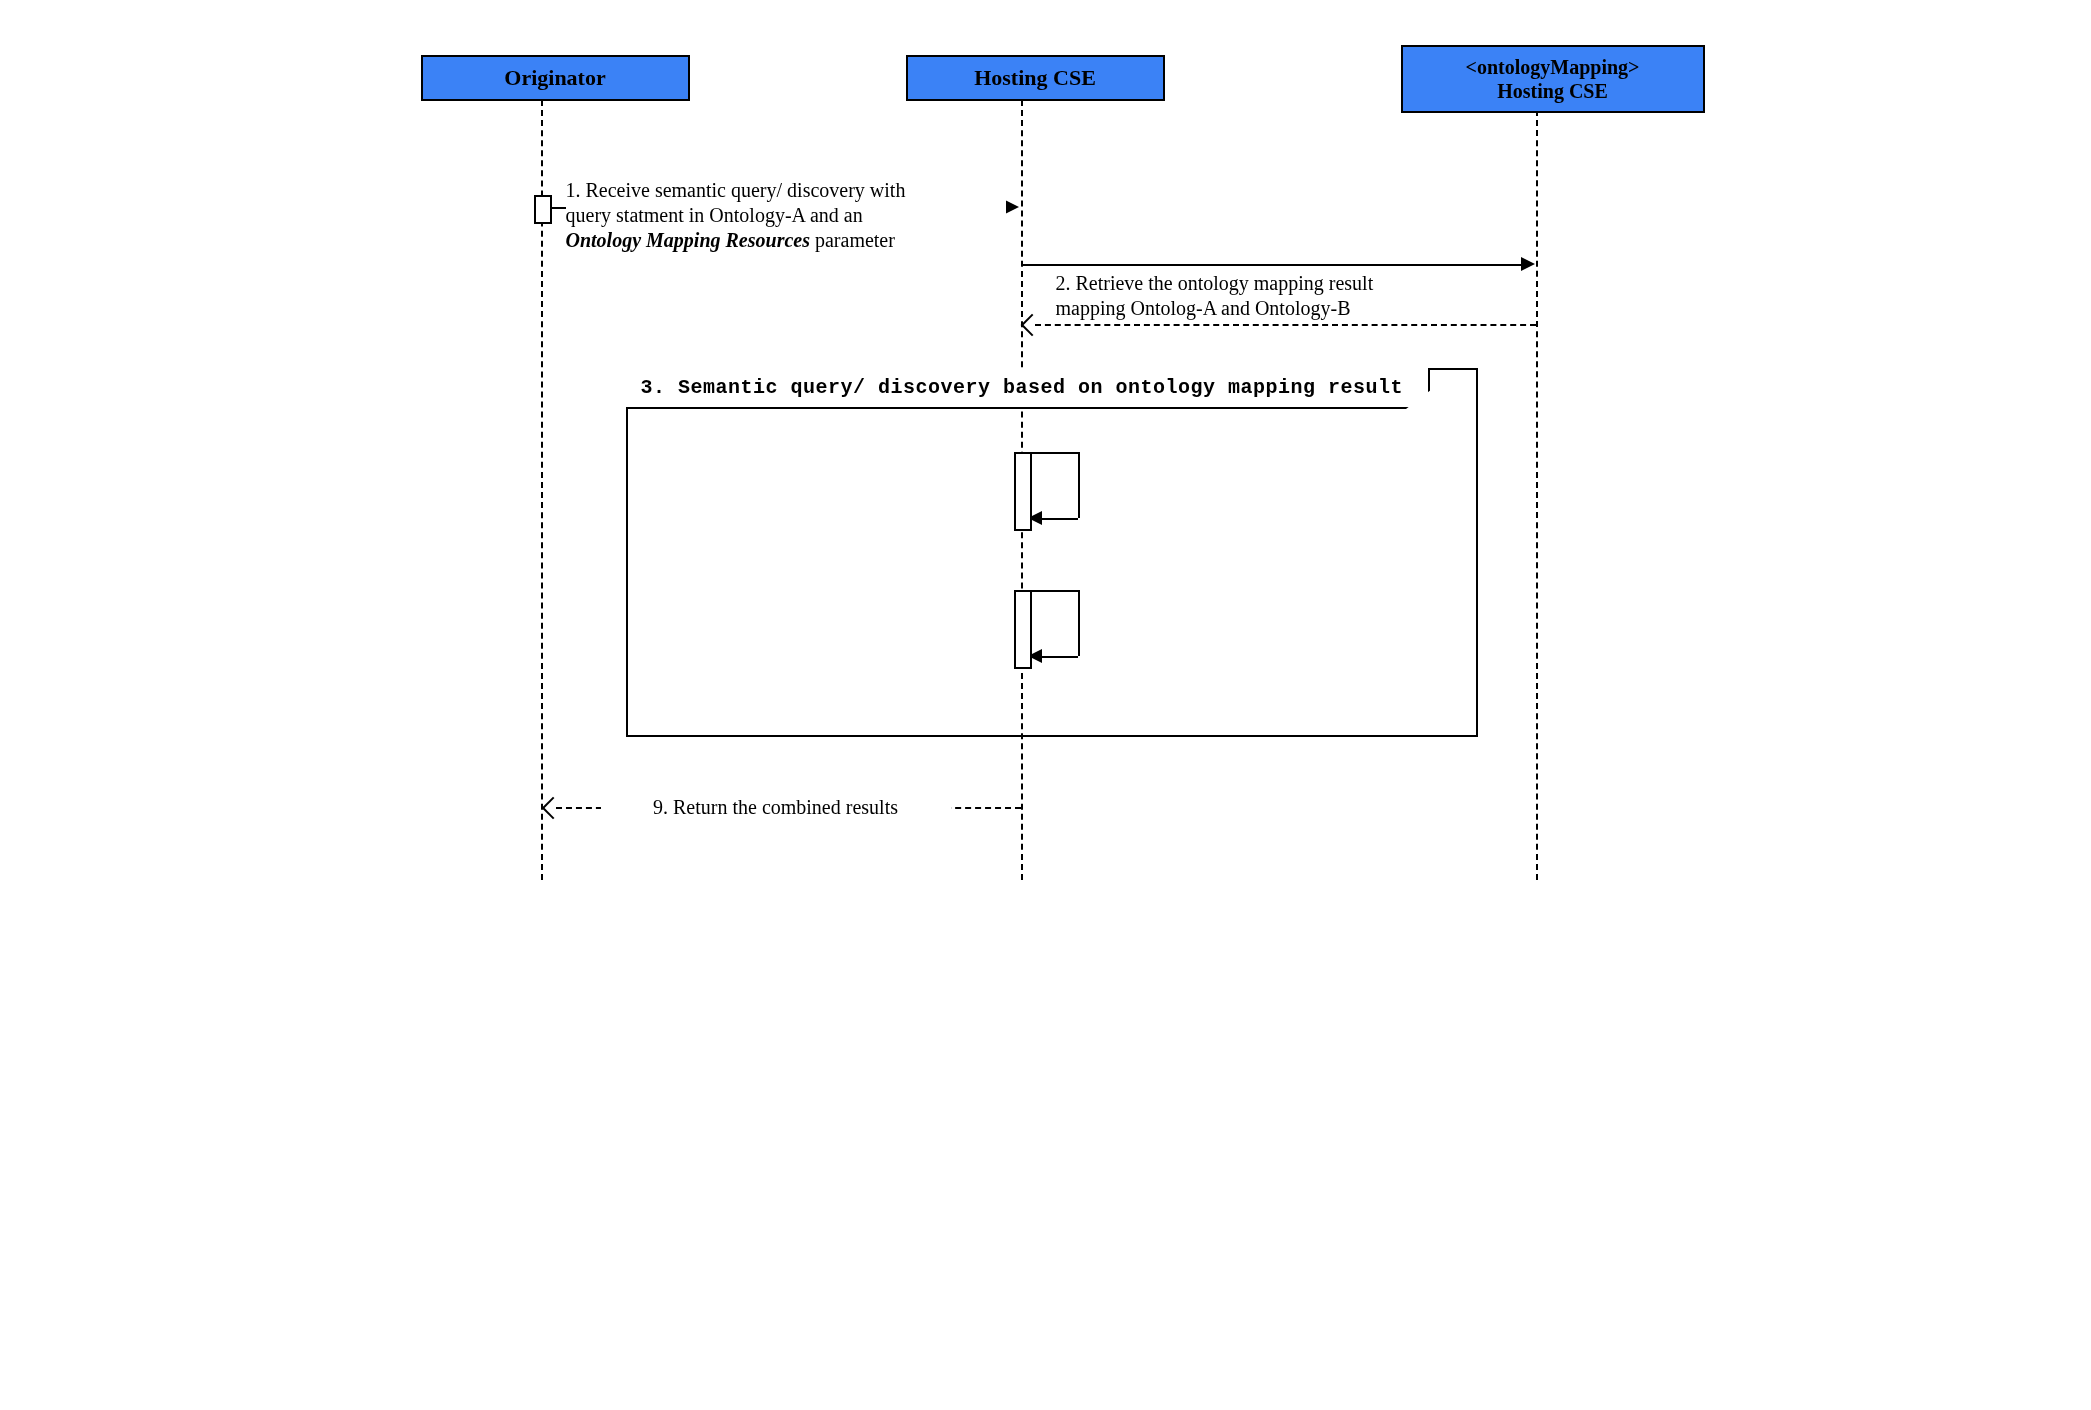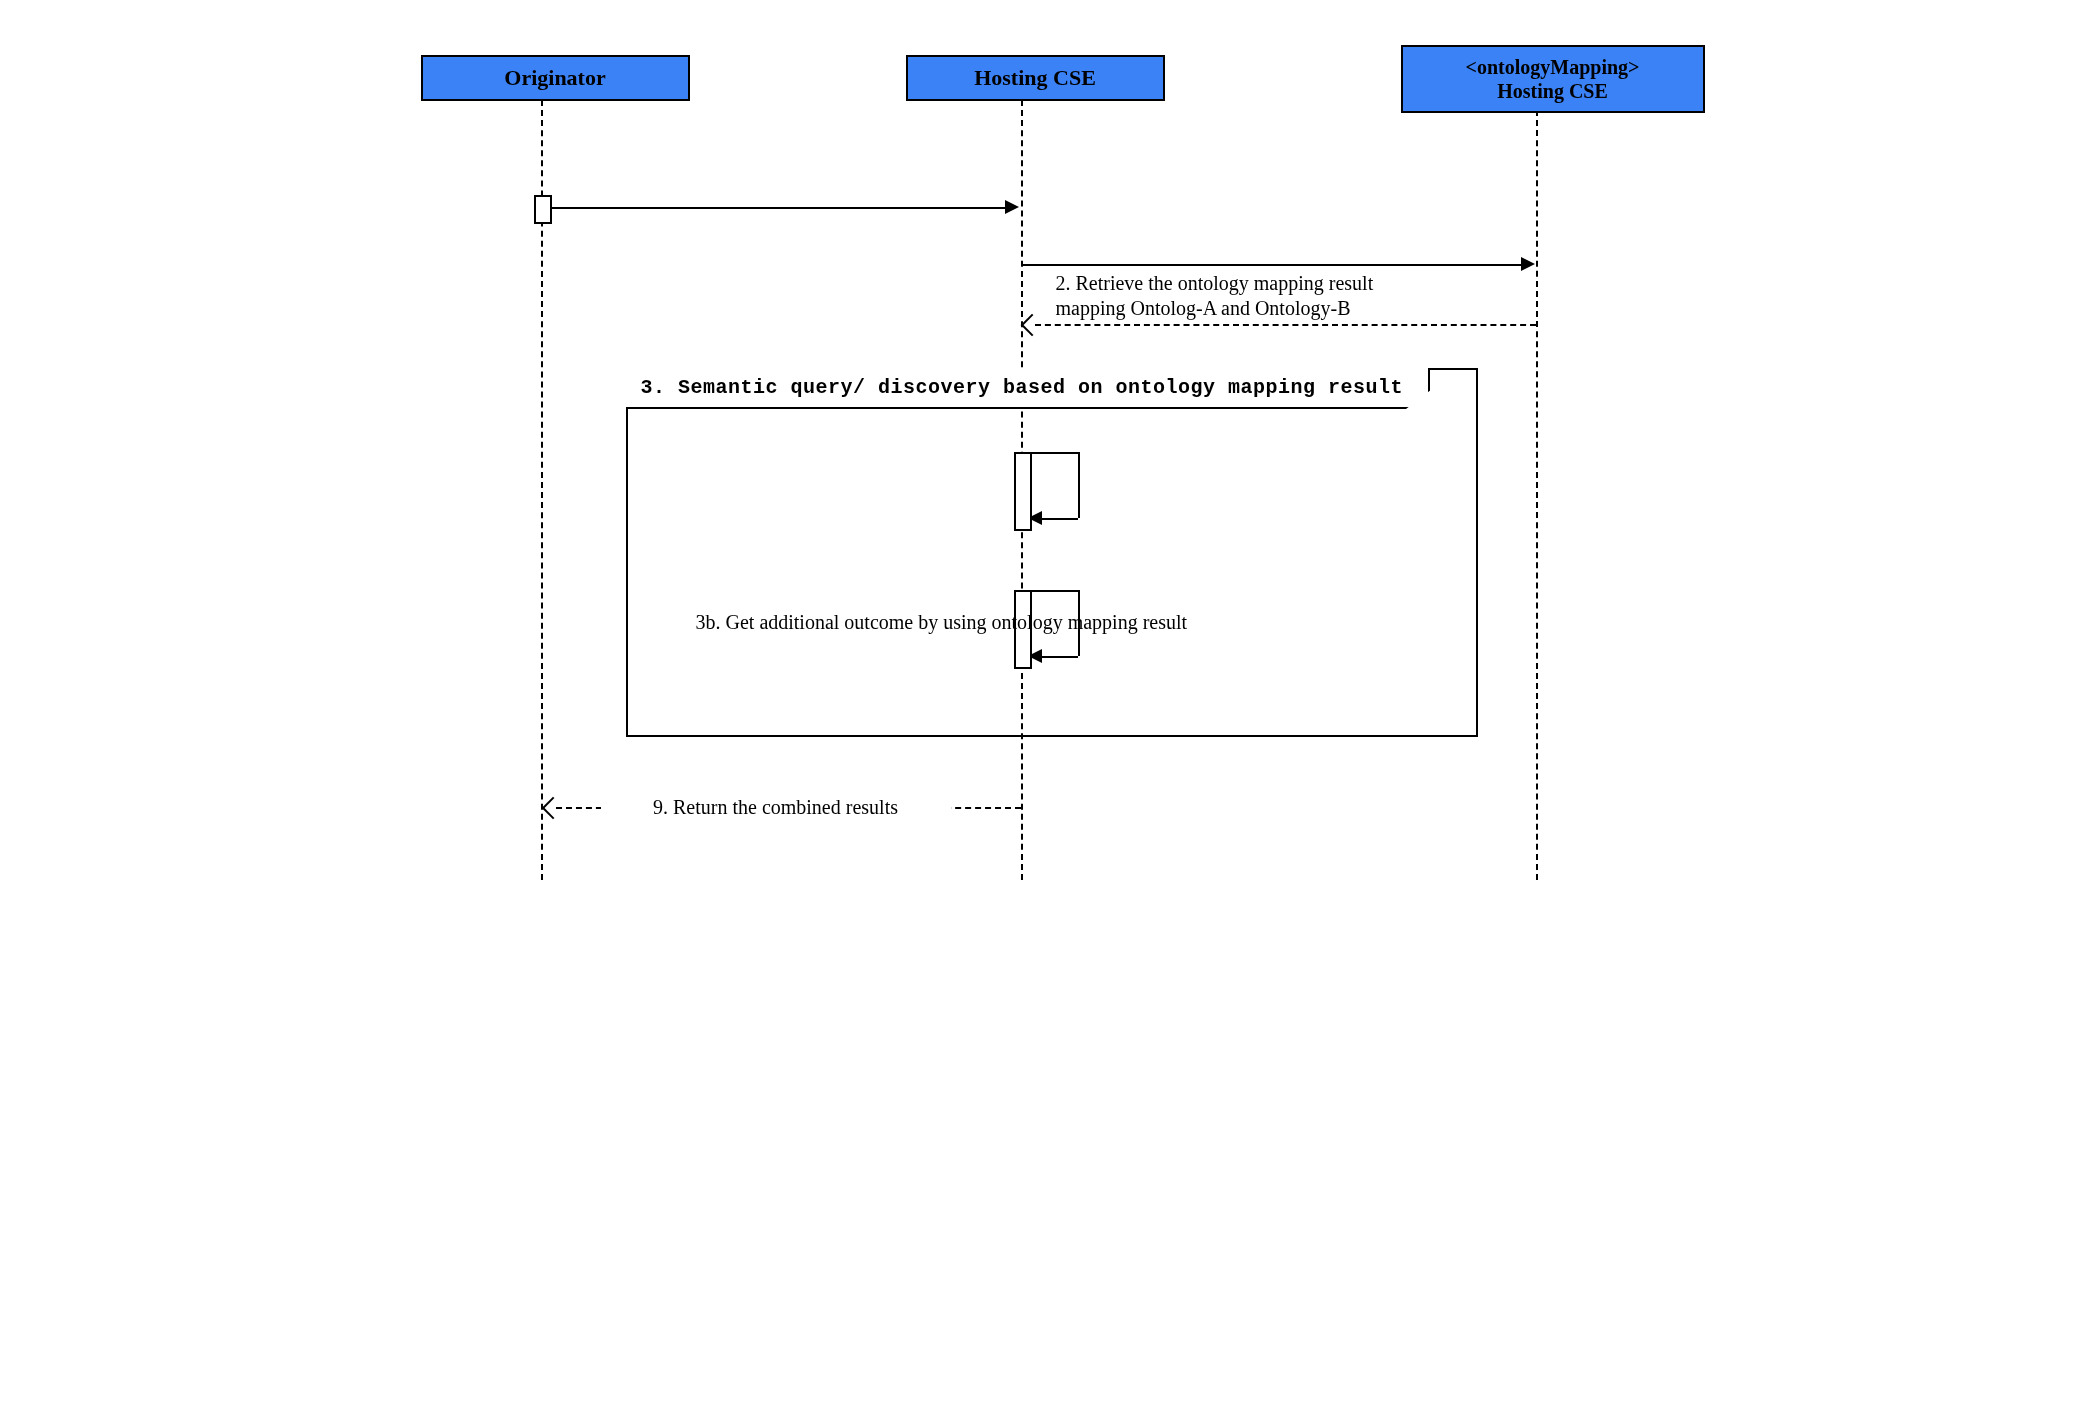--- a/index.html
+++ b/index.html
@@ -292,20 +292,25 @@
   <div class="lifeline lifeline-1"></div>
   <div class="lifeline lifeline-2"></div>
   <div class="lifeline lifeline-3"></div>
 
   <div class="activation activation-1"></div>
   <div class="activation activation-2a"></div>
   <div class="activation activation-2b"></div>
 
   <div class="arrow arrow-solid arrow1"></div>
   <div class="arrow-head arrow-head-right arrow1-head"></div>
+  <div class="message-text msg1">
+    <span>1. Receive semantic query/ discovery with</span><br>
+    <span>query statment in Ontology-A and an</span><br>
+    <span class="italic">Ontology Mapping Resources</span><span> parameter</span>
+  </div>
 
   <div class="arrow arrow-solid arrow2"></div>
   <div class="arrow-head arrow-head-right arrow2-head"></div>
   <div class="message-text msg2">
     <span>2. Retrieve the ontology mapping result</span><br>
     <span>mapping Ontolog-A and Ontology-B</span>
   </div>
 
   <div class="arrow arrow-dashed arrow2-return"></div>
   <div class="arrow-head-left-open arrow2-return-head"></div>
@@ -317,19 +322,18 @@
 
   <div class="self-call-line sc1-top"></div>
   <div class="self-call-line sc1-right"></div>
   <div class="self-call-line sc1-bottom"></div>
   <div class="arrow-head arrow-head-left-solid sc1-head"></div>
 
   <div class="self-call-line sc2-top"></div>
   <div class="self-call-line sc2-right"></div>
   <div class="self-call-line sc2-bottom"></div>
   <div class="arrow-head arrow-head-left-solid sc2-head"></div>
-  <div class="message-text msg3b">3b. Get additional outcome by using ontology mapping result</div>
 
   <div class="arrow arrow-dashed arrow4"></div>
   <div class="arrow-head-left-open arrow4-head"></div>
   <div class="message-text msg4">9. Return the combined results</div>
 
 </div>
 
 </body></html>

